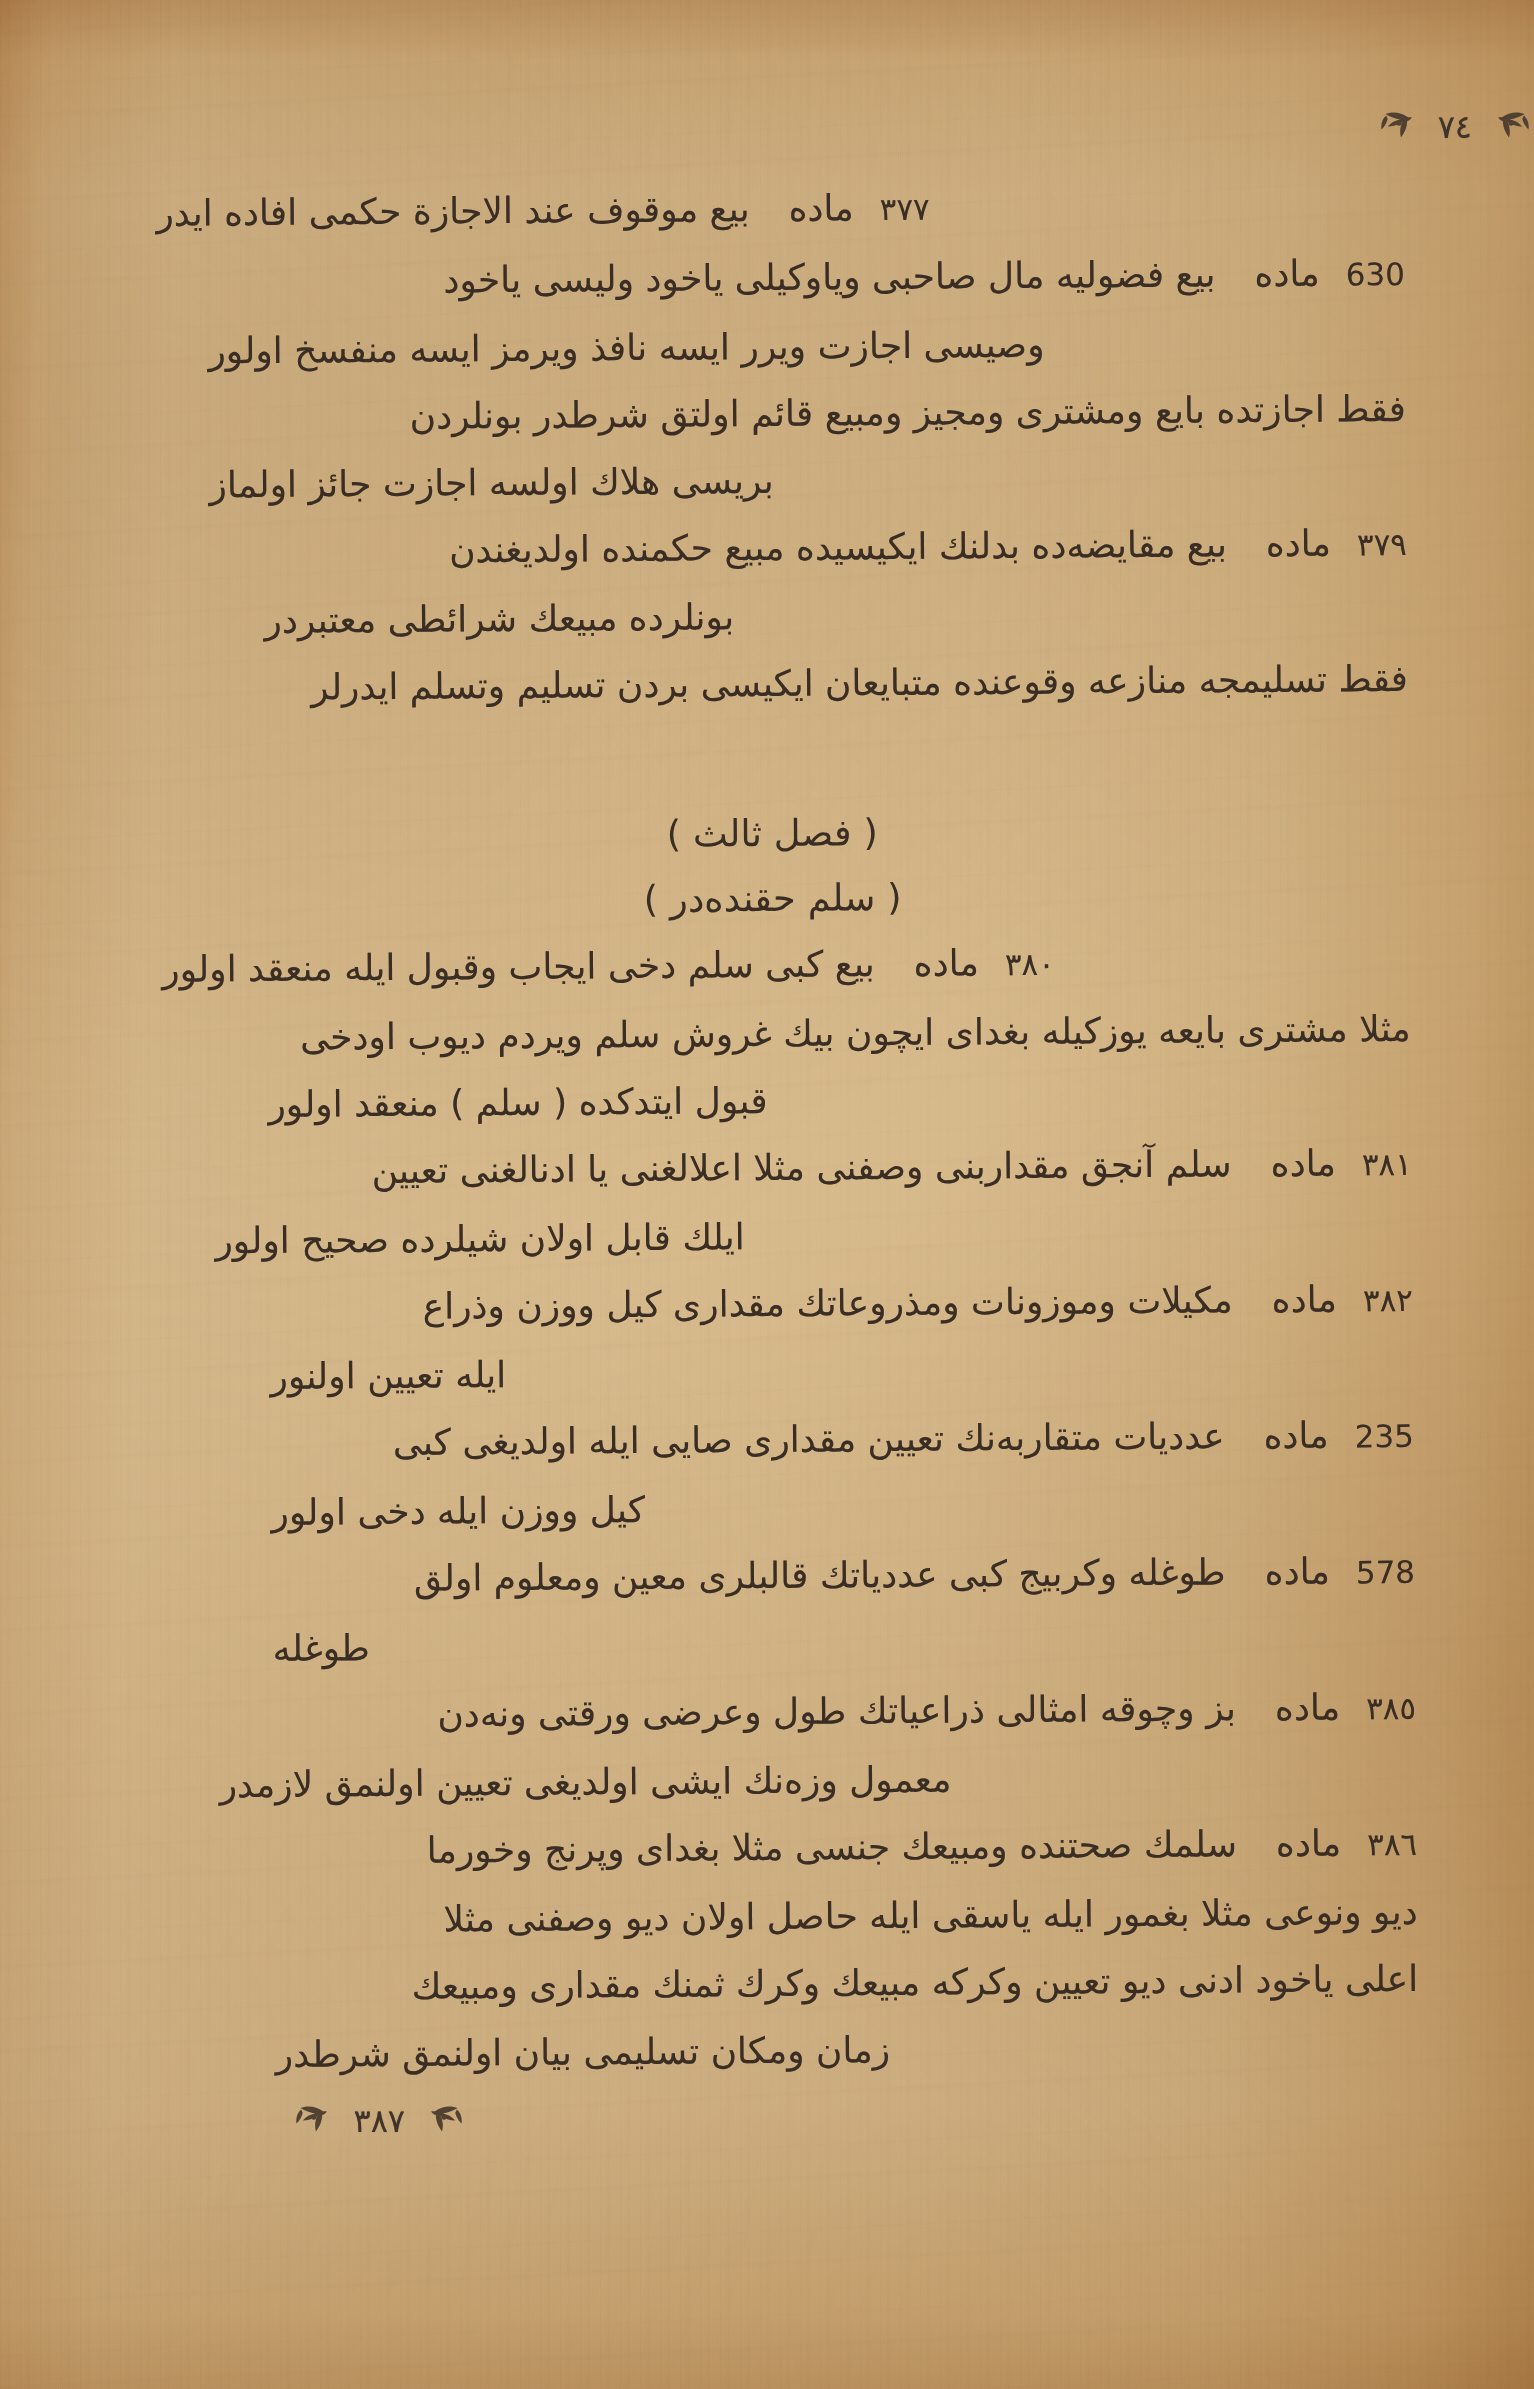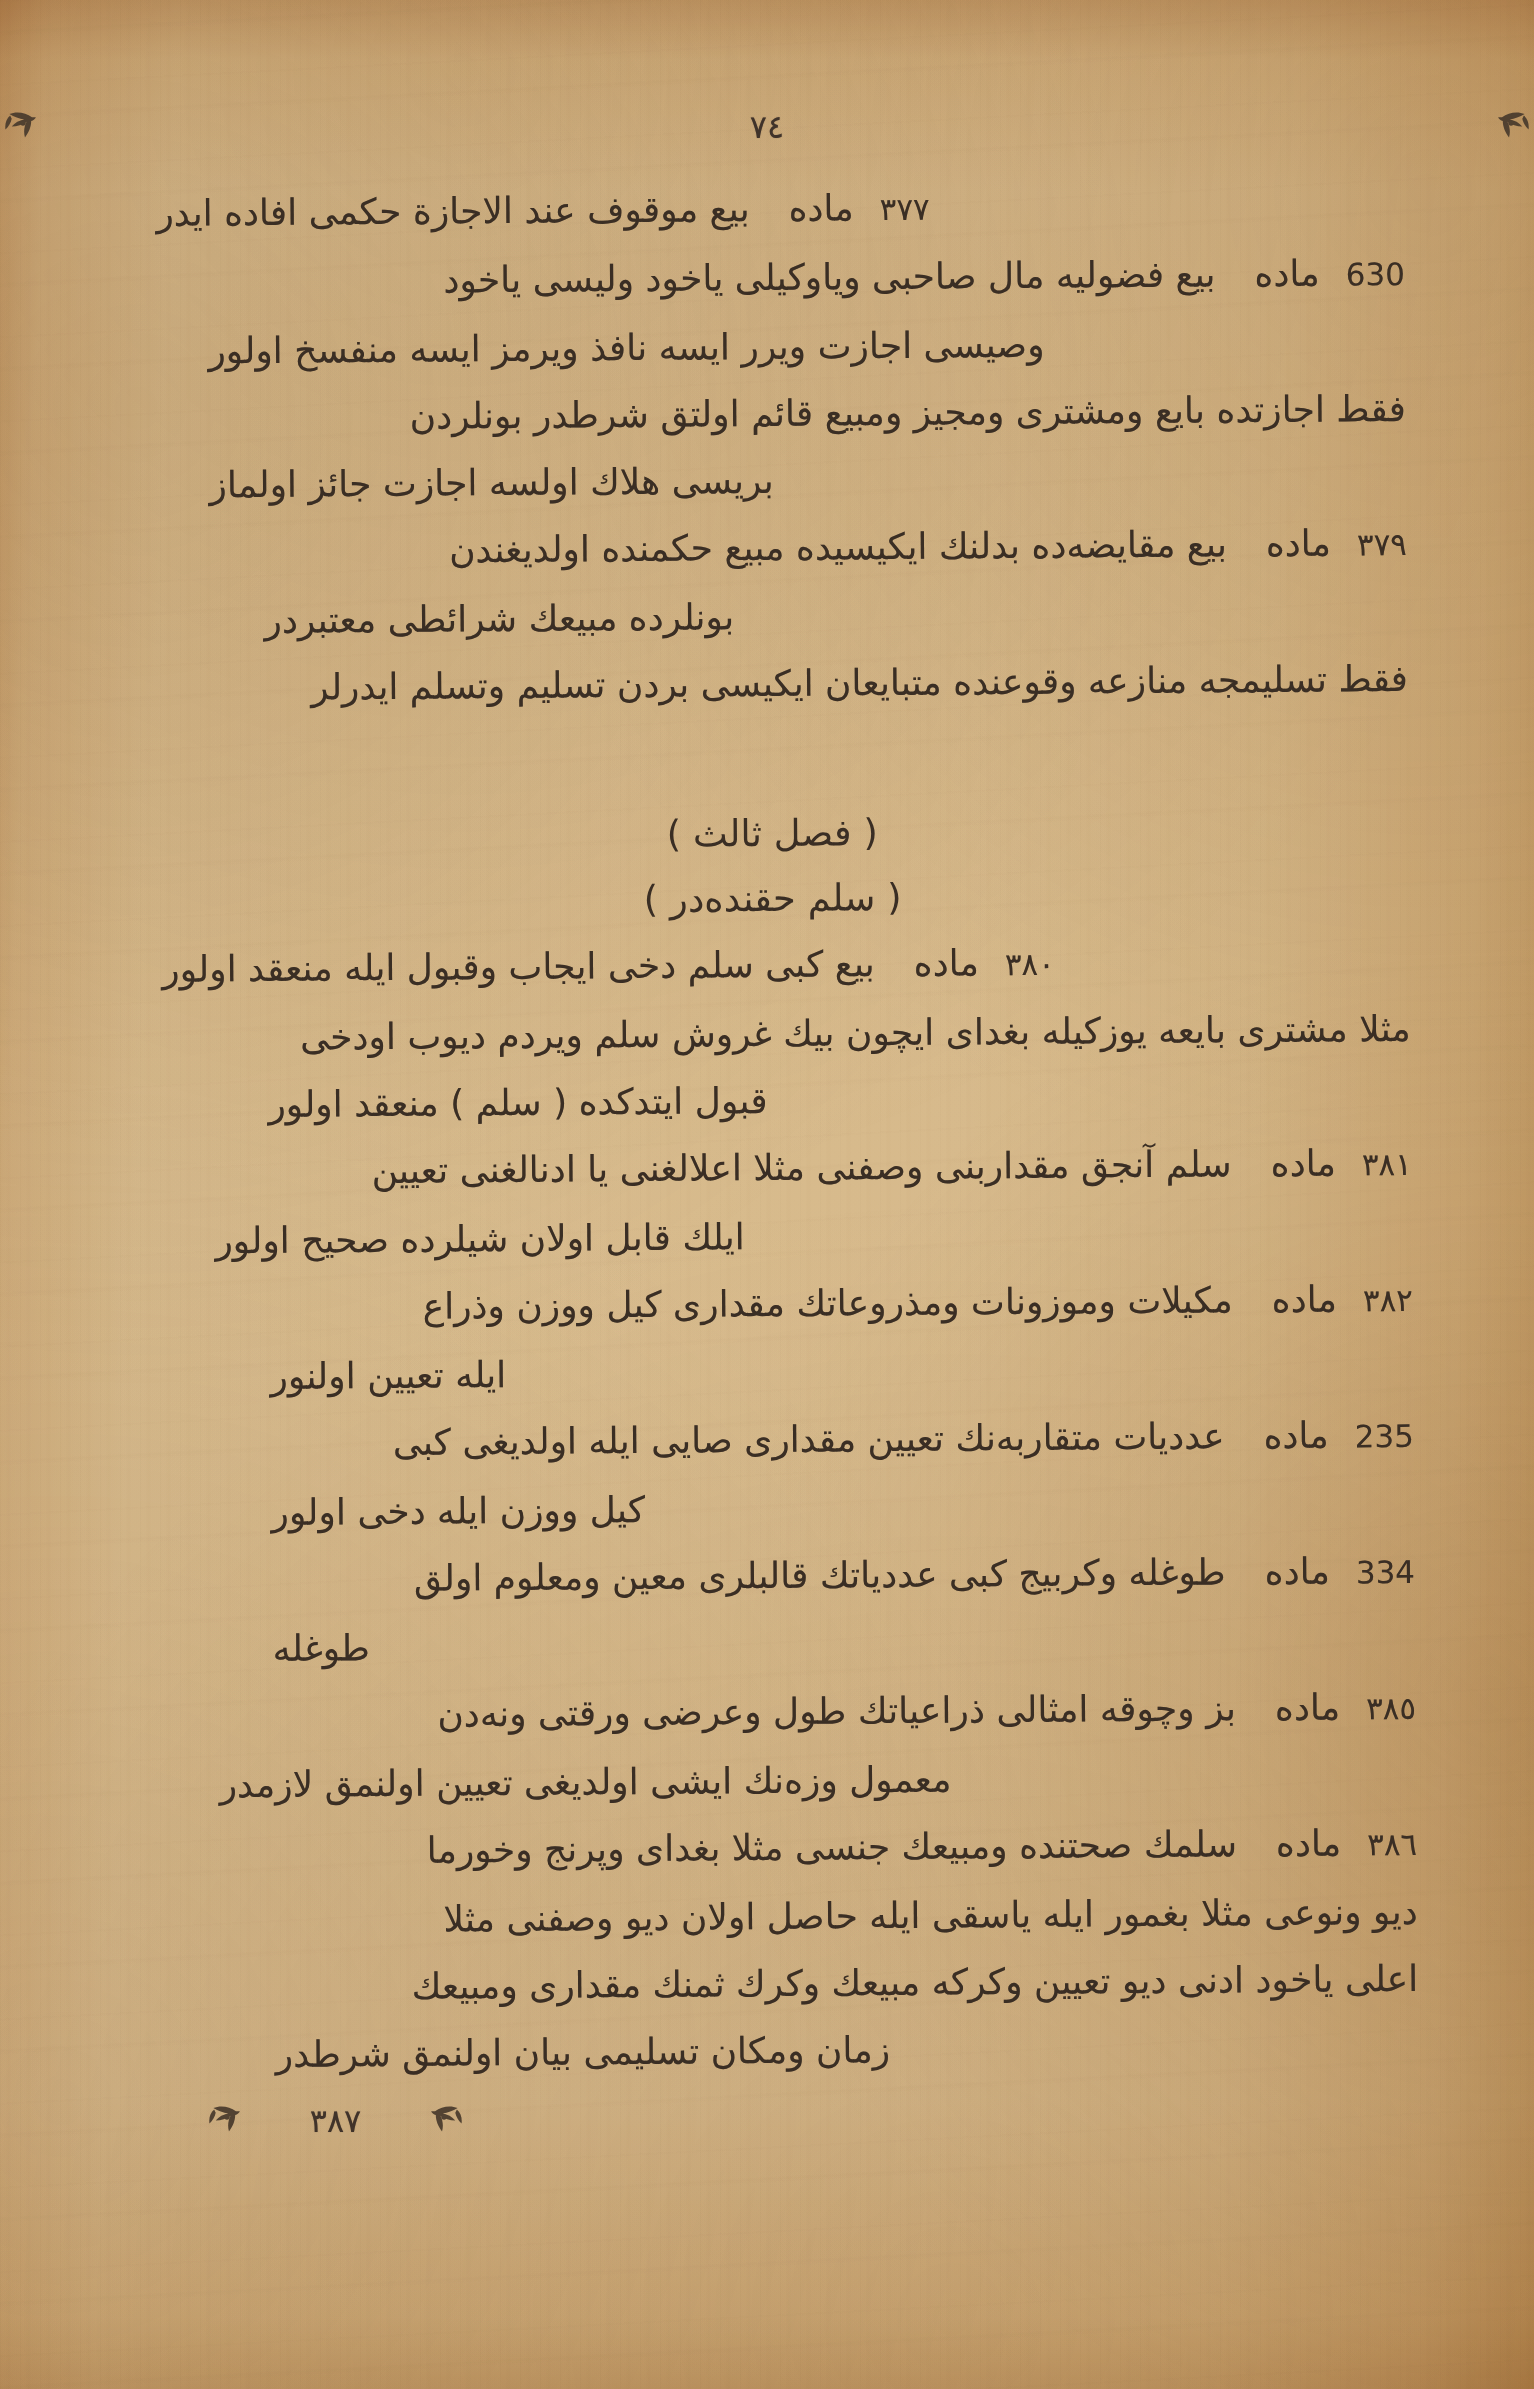--- a/index.html
+++ b/index.html
@@ -86,22 +86,22 @@
     position: absolute;
     inset: 0;
     z-index: 5;
   }
 
   
   .folio {
     position: absolute;
     display: flex;
     align-items: center;
-    justify-content: space-between;
-    gap: 30px;
+    justify-content: flex-start;
+    gap: 23px;
     color: #4a3b2c;
     direction: rtl;
   }
   .folio-top {
     top: 107px;
     left: 0;
     right: 0;
   }
   .folio-bottom {
     top: 2101px;
@@ -261,21 +261,21 @@
       </div>
 
       <div class="line">
         <span class="artno">235</span><span>ماده</span><span class="gap"></span><span>عدديات متقاربه‌نك تعيين مقدارى صايى ايله اولديغى كبى</span>
       </div>
       <div class="line near-left2">
         <span>كيل ووزن ايله دخى اولور</span>
       </div>
 
       <div class="line">
-        <span class="artno">334</span><span>ماده</span><span class="gap"></span><span>طوغله وكربيج كبى عددياتك قالبلرى معين ومعلوم اولق</span>
+        <span class="artno">578</span><span>ماده</span><span class="gap"></span><span>طوغله وكربيج كبى عددياتك قالبلرى معين ومعلوم اولق</span>
       </div>
       <div class="line near-left2">
         <span>طوغله</span>
       </div>
 
       <div class="line">
         <span class="artno">٣٨٥</span><span>ماده</span><span class="gap"></span><span>بز وچوقه امثالى ذراعياتك طول وعرضى ورقتى ونه‌دن</span>
       </div>
       <div class="line near-left">
         <span>معمول وزه‌نك ايشى اولديغى تعيين اولنمق لازمدر</span>

